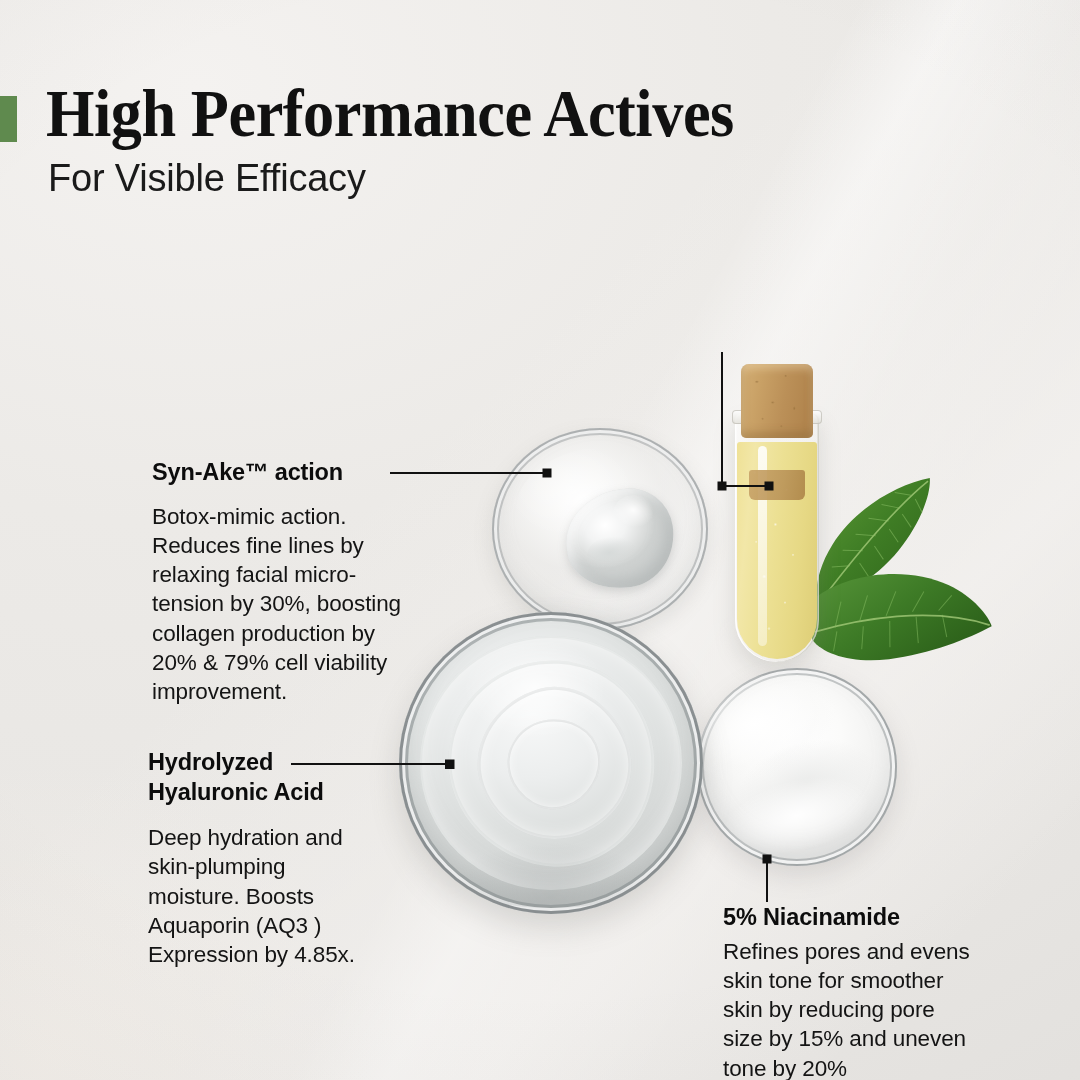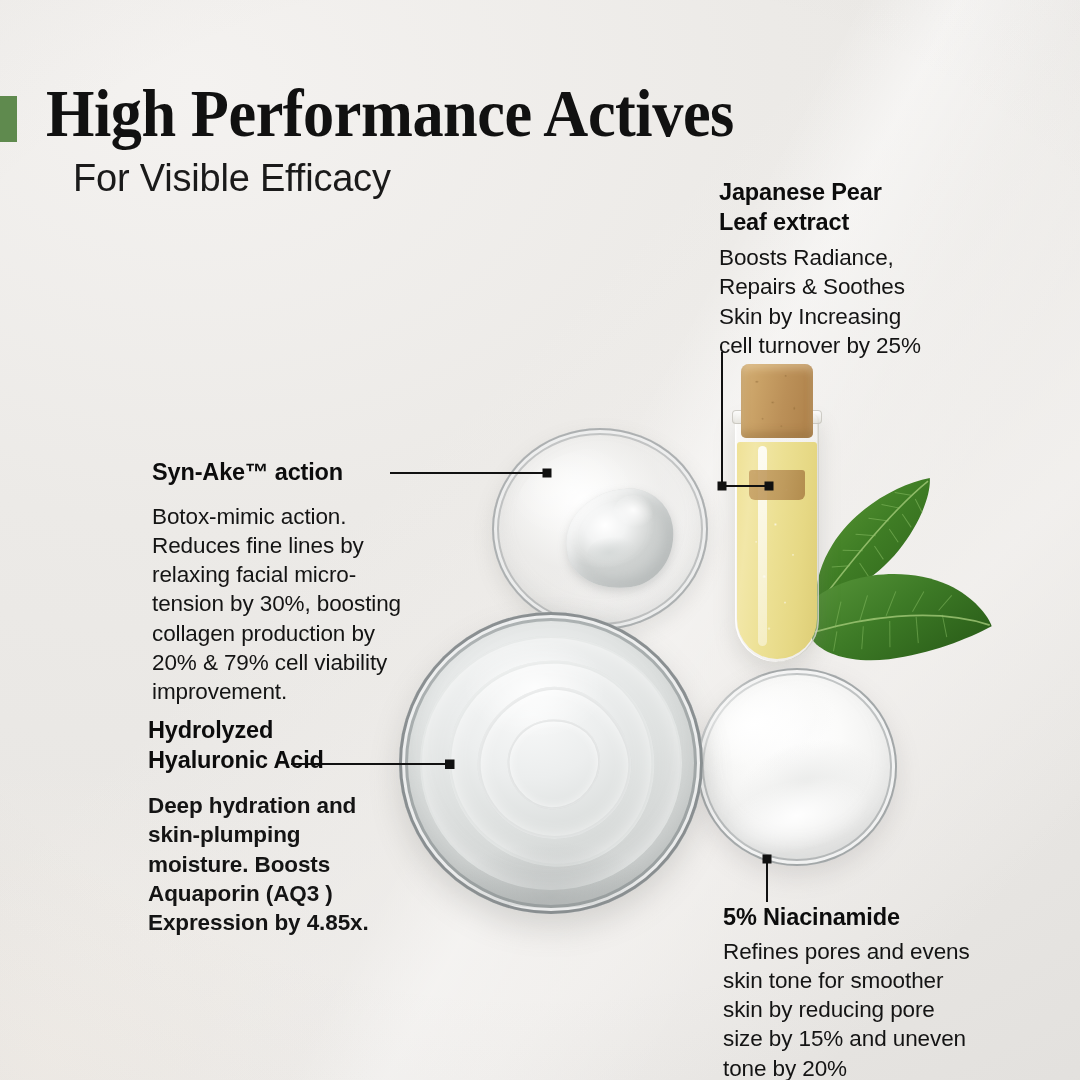--- a/index.html
+++ b/index.html
@@ -69,21 +69,20 @@
     transform-origin: left center;
   }
   .subtitle {
     position: absolute;
     left: 48px; top: 157px;
     font-size: 38px;
     font-weight: 400;
     color: #1a1a1a;
     letter-spacing: -0.2px;
     white-space: nowrap;
-    margin-left: 25px;
   }
 
   
   .callout { position: absolute; }
   .callout .c-head {
     font-weight: 700;
     font-size: 23.5px;
     line-height: 1.26;
     color: #0c0c0c;
     letter-spacing: -0.15px;
@@ -95,22 +94,22 @@
     color: #141414;
     letter-spacing: -0.1px;
     margin: 0;
     white-space: pre-line;
   }
 
   #callout-pear   { left: 719px; top: 178px;  width: 232px; }
   #callout-pear .c-body { margin-top: 6px; }
   #callout-synake { left: 152px; top: 458px;  width: 272px; }
   #callout-synake .c-body { margin-top: 14px; }
-  #callout-ha     { left: 148px; top: 716px;  width: 260px; }
-  #callout-ha .c-body { margin-top: 16px; font-weight: bold; }
+  #callout-ha     { left: 148px; top: 748px;  width: 260px; }
+  #callout-ha .c-body { margin-top: 16px; }
   #callout-niacin { left: 723px; top: 903px;  width: 252px; }
   #callout-niacin .c-body { margin-top: 3px; }
 
   
   .leaders { position: absolute; inset: 0; pointer-events: none; }
 
   
   .art { position: absolute; }
 
   
@@ -403,28 +402,20 @@
       <rect x="543.5" y="469.5" width="7" height="7"></rect>
 
       <path d="M 291 764 L 450 764" fill="none"></path>
       <rect x="446" y="760.5" width="7.5" height="7.5"></rect>
 
       <path d="M 767 861 L 767 902" fill="none"></path>
       <rect x="763.5" y="855.5" width="7" height="7"></rect>
     </g>
   </svg>
 
-  <div class="callout" id="callout-pear">
-    <p class="c-head" style="white-space: pre-line;">Japanese Pear
-Leaf extract</p>
-    <p class="c-body">Boosts Radiance,
-Repairs &amp; Soothes
-Skin by Increasing
-cell turnover by 25%</p>
-  </div>
 
   <div class="callout" id="callout-synake">
     <p class="c-head" style="white-space: pre-line;">Syn-Ake™ action</p>
     <p class="c-body">Botox-mimic action.
 Reduces fine lines by
 relaxing facial micro-
 tension by 30%, boosting
 collagen production by
 20% &amp; 79% cell viability
 improvement.</p>

